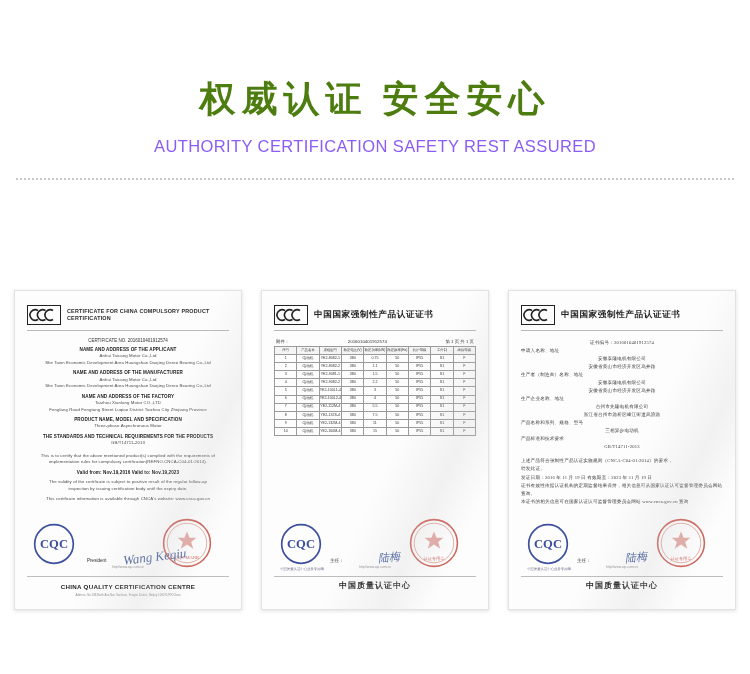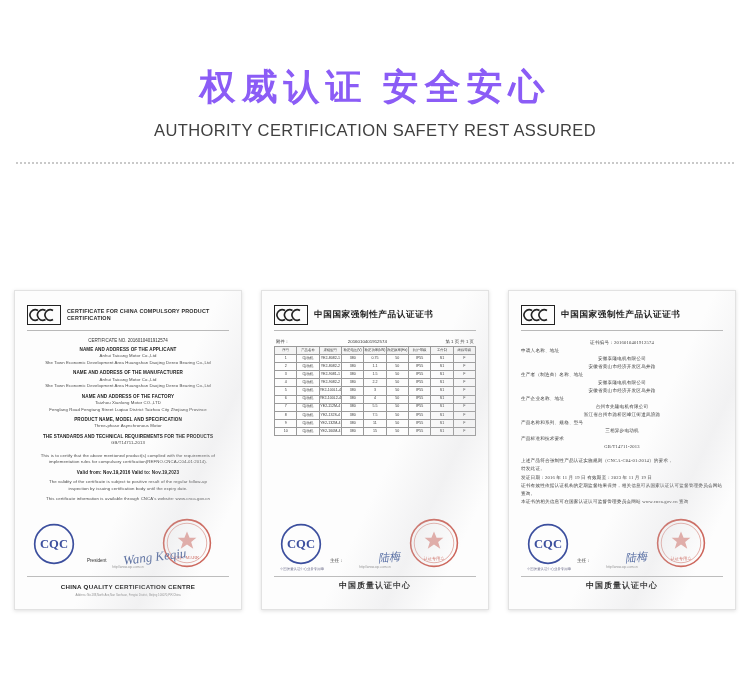--- a/index.html
+++ b/index.html
@@ -19,28 +19,28 @@
   
   .header {
     padding-top: 62px;
     text-align: center;
   }
   .header .title-cn {
     font-family: "Liberation Serif", serif;
     font-size: 36px;
     font-weight: bold;
     letter-spacing: 6px;
-    color: #8b5cf6;
+    color: #4d7c0f;
     line-height: 1.2;
-    margin: 4px;
+    margin: 16px;
   }
   .header .title-en {
     font-size: 16.5px;
     letter-spacing: 0.4px;
-    color: #404040;
+    color: #8b5cf6;
     margin: 12px 0 0 0;
     font-weight: 400;
   }
   .divider {
     margin: 22px auto 0 auto;
     width: 718px;
     height: 1px;
     border-top: 2px dotted #c9c9c9;
   }
 

